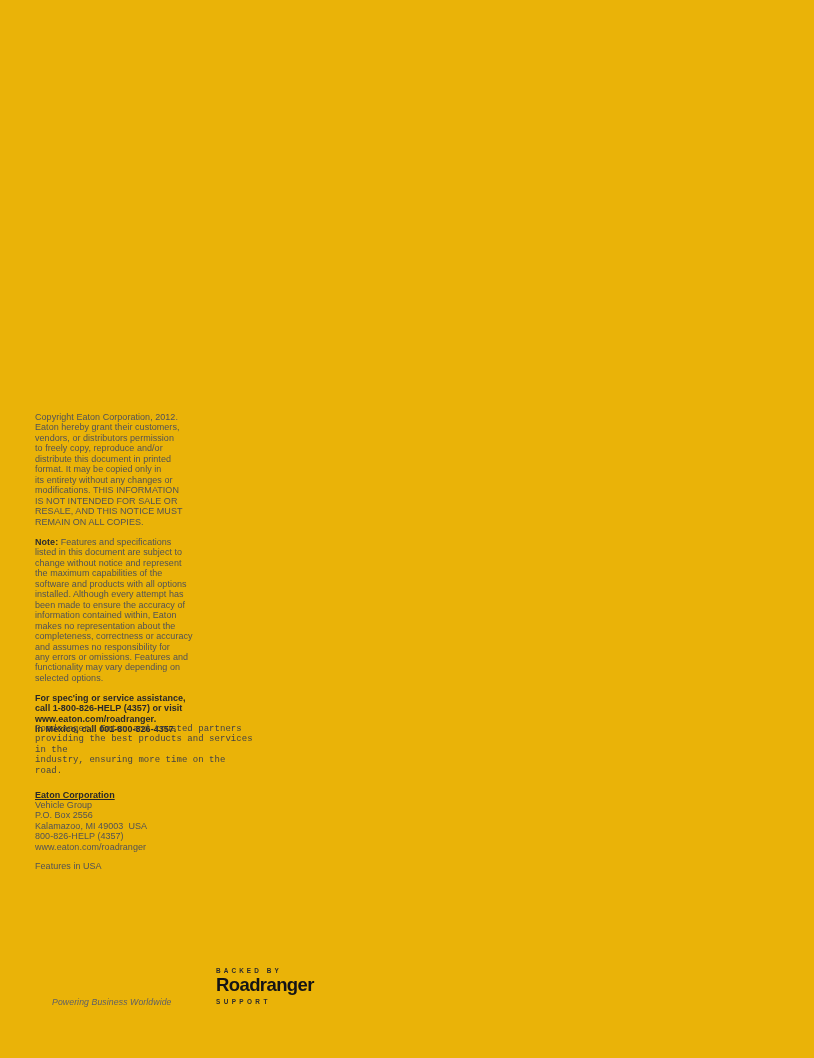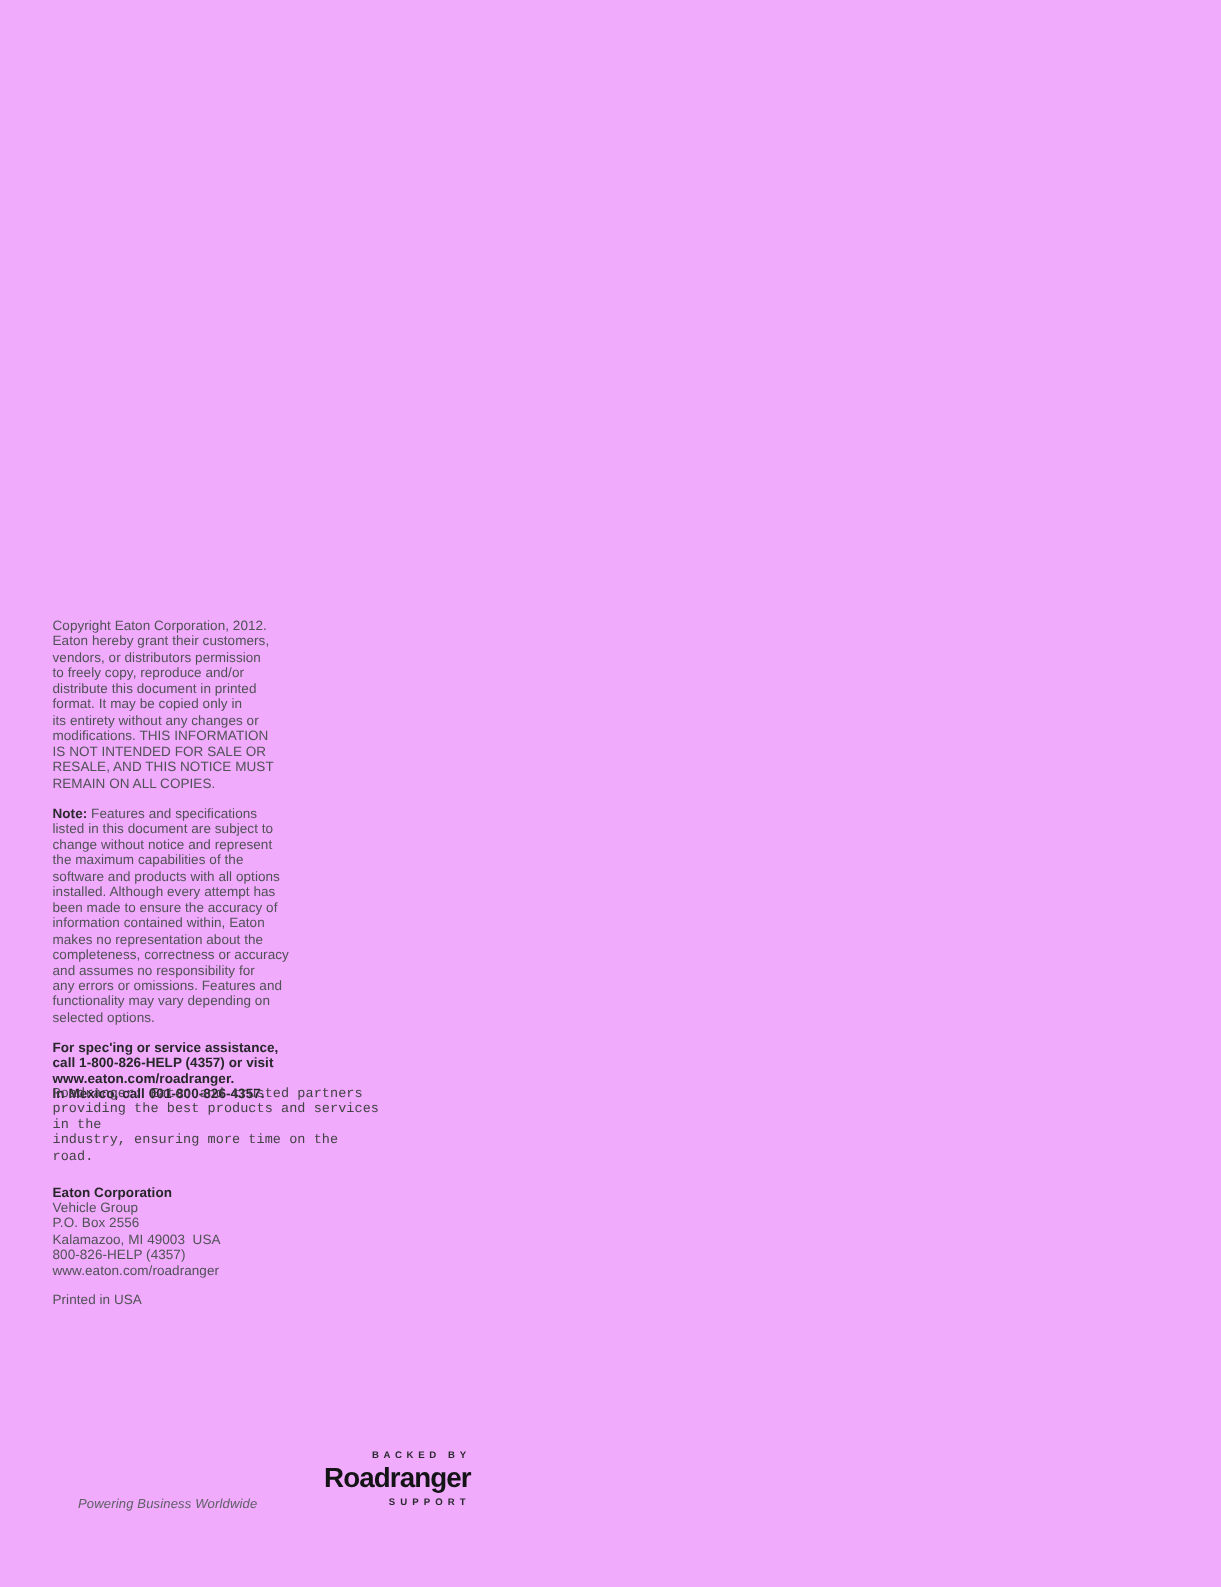--- a/index.html
+++ b/index.html
@@ -5,38 +5,38 @@
   html, body {
     margin: 0;
     padding: 0;
     background: #ffffff;
     font-family: "Liberation Sans", sans-serif;
   }
   #page {
     position: relative;
     width: 814px;
     height: 1058px;
-    background: #f0abfc;
+    background: #eab308;
     overflow: hidden;
   }
   .tb {
     position: absolute;
     left: 35px;
     white-space: pre-wrap;
     font-size: 9px;
     line-height: 10.45px;
     color: #515257;
     letter-spacing: 0.04px;
   }
   #copyright-block   { top: 412px; width: 200px; }
   #note-block        { top: 537px; width: 205px; }
   #note-block .note-label { font-weight: bold; color: #2b2b2e; margin-top: 30px; }
   #contact-block     { top: 693px; width: 205px; font-weight: bold; color: #27272a; }
   #roadranger-desc   { top: 724px; width: 220px; color: #434346; font-family: Liberation Mono, monospace; }
-  #company-name      { top: 790px; width: 200px; font-weight: bold; color: #27272a; }
+  #company-name      { top: 790px; width: 200px; font-weight: bold; color: #27272a; text-decoration: underline; }
   #company-address   { top: 800px; width: 200px; }
   #printed-usa       { top: 861px; width: 200px; }
 
   
   #eaton-logo {
     position: absolute;
     left: 25px;
     top: 960px;
     width: 110px;
     height: 33px;
@@ -52,21 +52,20 @@
     white-space: nowrap;
   }
 
   
   #roadranger-lockup {
     position: absolute;
     left: 216px;
     top: 967px;
     display: flex;
     flex-direction: column;
-    text-align: right;
   }
   #backed-by-label {
     font-size: 6.4px;
     letter-spacing: 3.1px;
     color: #2a2a2e;
     font-weight: bold;
   }
   #roadranger-wordmark {
     font-size: 18.5px;
     font-weight: bold;
@@ -125,21 +124,21 @@
 industry, ensuring more time on the road.</div>
 
   <div id="company-name" class="tb">Eaton Corporation</div>
 
   <div id="company-address" class="tb">Vehicle Group
 P.O. Box 2556
 Kalamazoo, MI 49003  USA
 800-826-HELP (4357)
 www.eaton.com/roadranger</div>
 
-  <div id="printed-usa" class="tb">Printed in USA</div>
+  <div id="printed-usa" class="tb">Features in USA</div>
 
 
   <div id="eaton-tagline">Powering Business Worldwide</div>
 
   <div id="roadranger-lockup">
     <div id="backed-by-label">BACKED BY</div>
     <div id="roadranger-wordmark">Roadranger</div>
     <div id="support-label">SUPPORT</div>
   </div>
 

